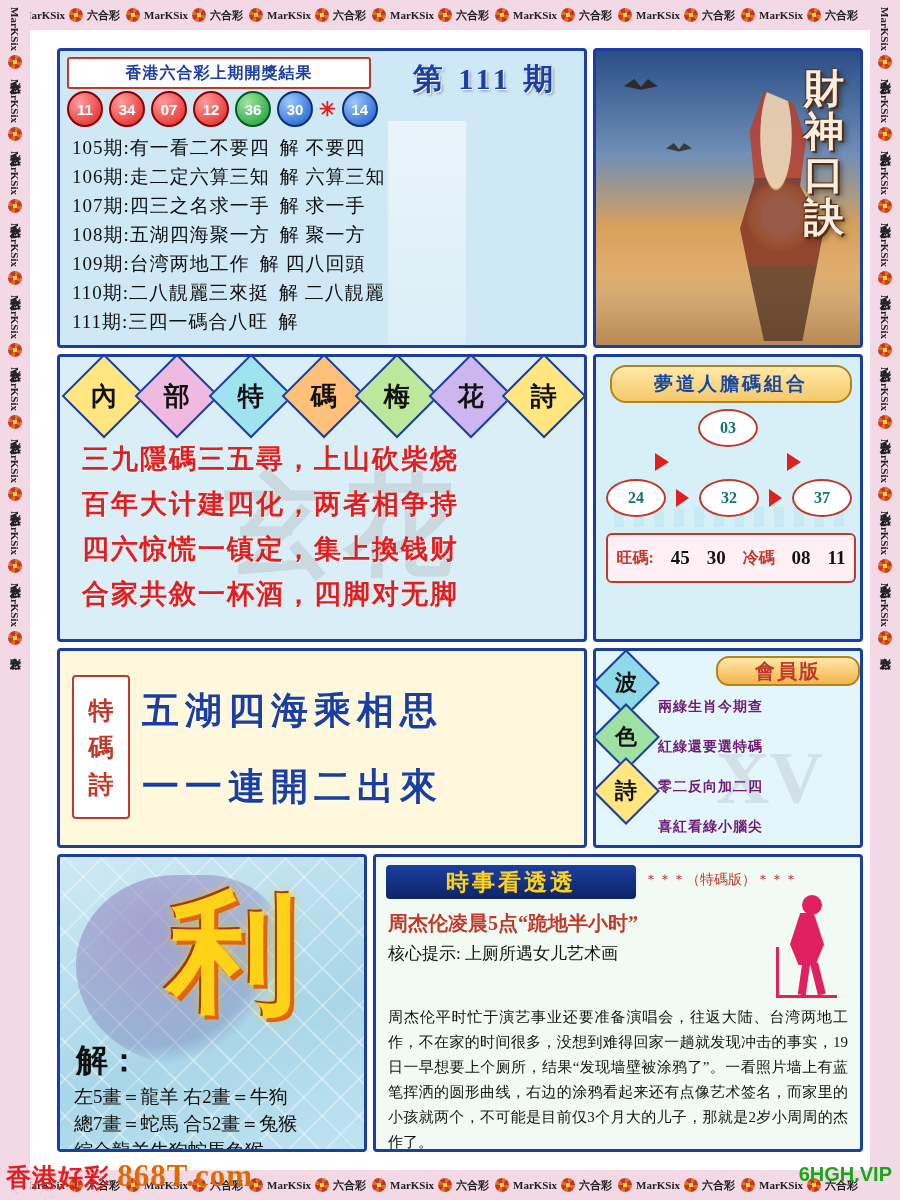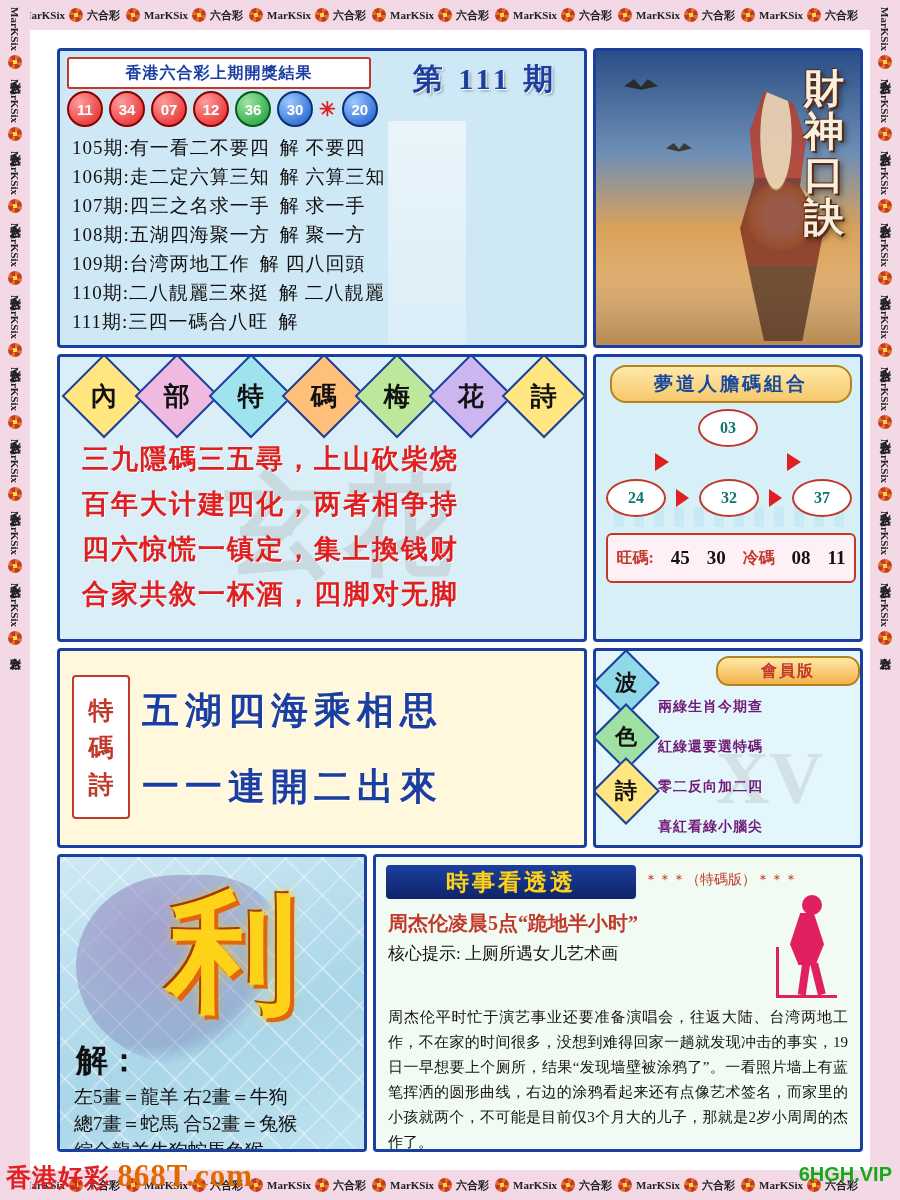--- a/index.html
+++ b/index.html
@@ -88,21 +88,21 @@
   .tema-badge span{font-family:"Liberation Serif",serif;font-size:25px;font-weight:bold;color:#c0392b;}
   .tema-lines{position:absolute;left:82px;top:22px;width:430px;}
   .tline{font-family:"Liberation Serif",serif;font-size:37px;font-weight:bold;color:#1b3fa0;line-height:76px;letter-spacing:6px;white-space:nowrap;text-shadow:1px 1px 0 #fff;}
 
   
   #bose{left:536px;top:600px;width:270px;height:200px;background:#e3f6fb;border:3px solid #1b3fa0;border-radius:4px;overflow:hidden;}
   .bose-left{position:absolute;left:6px;top:8px;width:48px;display:flex;flex-direction:column;gap:6px;}
   .bose-dia{width:44px;height:44px;transform:rotate(45deg);display:flex;align-items:center;justify-content:center;border:2px solid #1b3fa0;}
   .bose-dia span{transform:rotate(-45deg);font-family:"Liberation Serif",serif;font-size:22px;font-weight:bold;color:#111;}
   .vip{position:absolute;left:120px;top:5px;width:140px;height:26px;background:linear-gradient(180deg,#ffe9a8,#f3b44a);border:2px solid #b4821f;border-radius:13px;display:flex;align-items:center;justify-content:center;}
-  .vip span{font-family:"Liberation Serif",serif;font-size:16px;font-weight:bold;color:#c0392b;letter-spacing:2px;}
+  .vip span{font-family:"Liberation Serif",serif;font-size:20px;font-weight:bold;color:#c0392b;letter-spacing:2px;}
   .bose-lines{position:absolute;left:62px;top:36px;width:200px;}
   .bline{font-family:"Liberation Serif",serif;font-size:14px;font-weight:bold;color:#701a75;line-height:40px;letter-spacing:1px;white-space:nowrap;}
   .bose-wm{position:absolute;left:120px;top:85px;font-family:"Liberation Serif",serif;font-size:74px;font-weight:bold;color:rgba(110,110,110,.15);}
 
   
   #li{left:0;top:806px;width:310px;height:298px;background:#bfe3f0;border:3px solid #1b3fa0;border-radius:4px;overflow:hidden;}
   .li-bg{position:absolute;inset:0;background:
      repeating-linear-gradient(45deg,rgba(255,255,255,.35) 0 2px,transparent 2px 26px),
      repeating-linear-gradient(-45deg,rgba(255,255,255,.3) 0 2px,transparent 2px 26px),
      linear-gradient(160deg,#cfe9f4,#a9d6e8 60%,#bfe3f0);}
@@ -336,21 +336,21 @@
           <div class="issue-txt">第 111 期</div>
         </div>
         <div class="balls" id="balls-row">
             <div class="ball r">11</div>
             <div class="ball r">34</div>
             <div class="ball r">07</div>
             <div class="ball r">12</div>
             <div class="ball g">36</div>
             <div class="ball b">30</div>
             <div class="sep">✳</div>
-            <div class="ball b">20</div>
+            <div class="ball b">14</div>
           </div>
         <div class="lines" id="result-lines">
             <div class="line"><span>105期:</span><span>有一看二不要四</span><span class="jie">解  不要四</span></div>
             <div class="line"><span>106期:</span><span>走二定六算三知</span><span class="jie">解  六算三知</span></div>
             <div class="line"><span>107期:</span><span>四三之名求一手</span><span class="jie">解  求一手</span></div>
             <div class="line"><span>108期:</span><span>五湖四海聚一方</span><span class="jie">解  聚一方</span></div>
             <div class="line"><span>109期:</span><span>台湾两地工作</span><span class="jie">解  四八回頭</span></div>
             <div class="line"><span>110期:</span><span>二八靚麗三來挺</span><span class="jie">解  二八靚麗</span></div>
             <div class="line"><span>111期:</span><span>三四一碼合八旺</span><span class="jie">解</span></div>
           </div>

